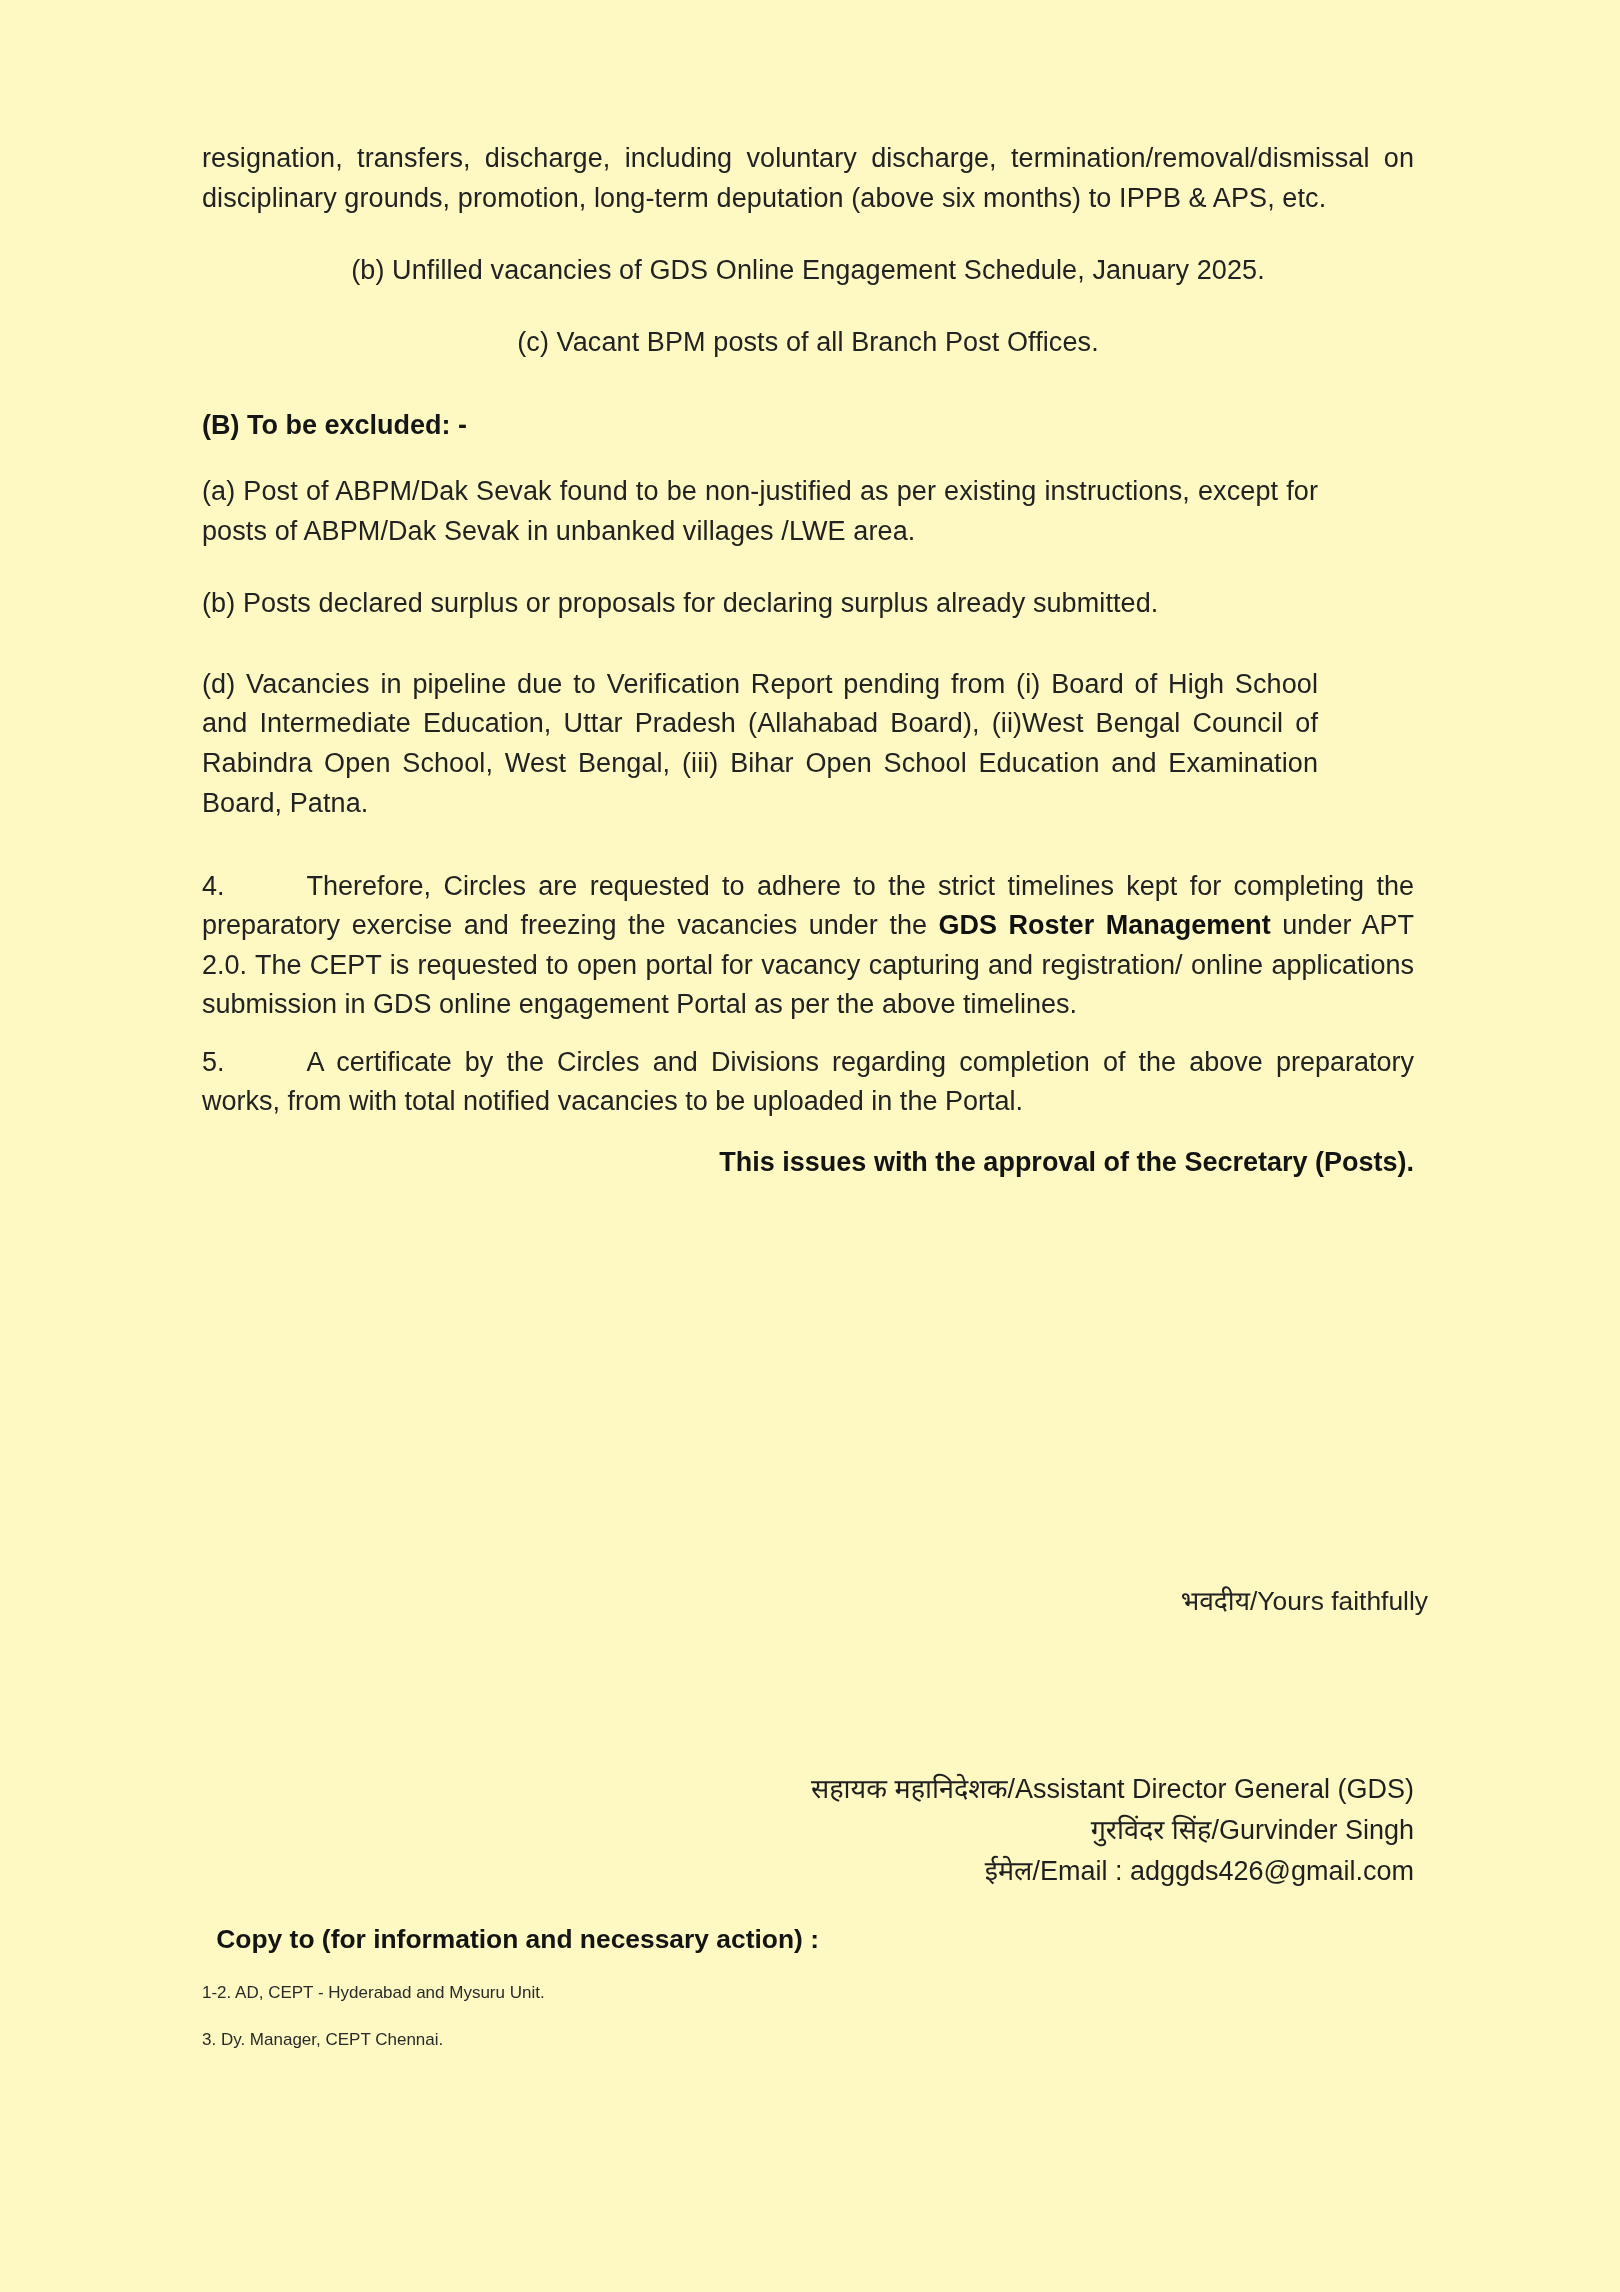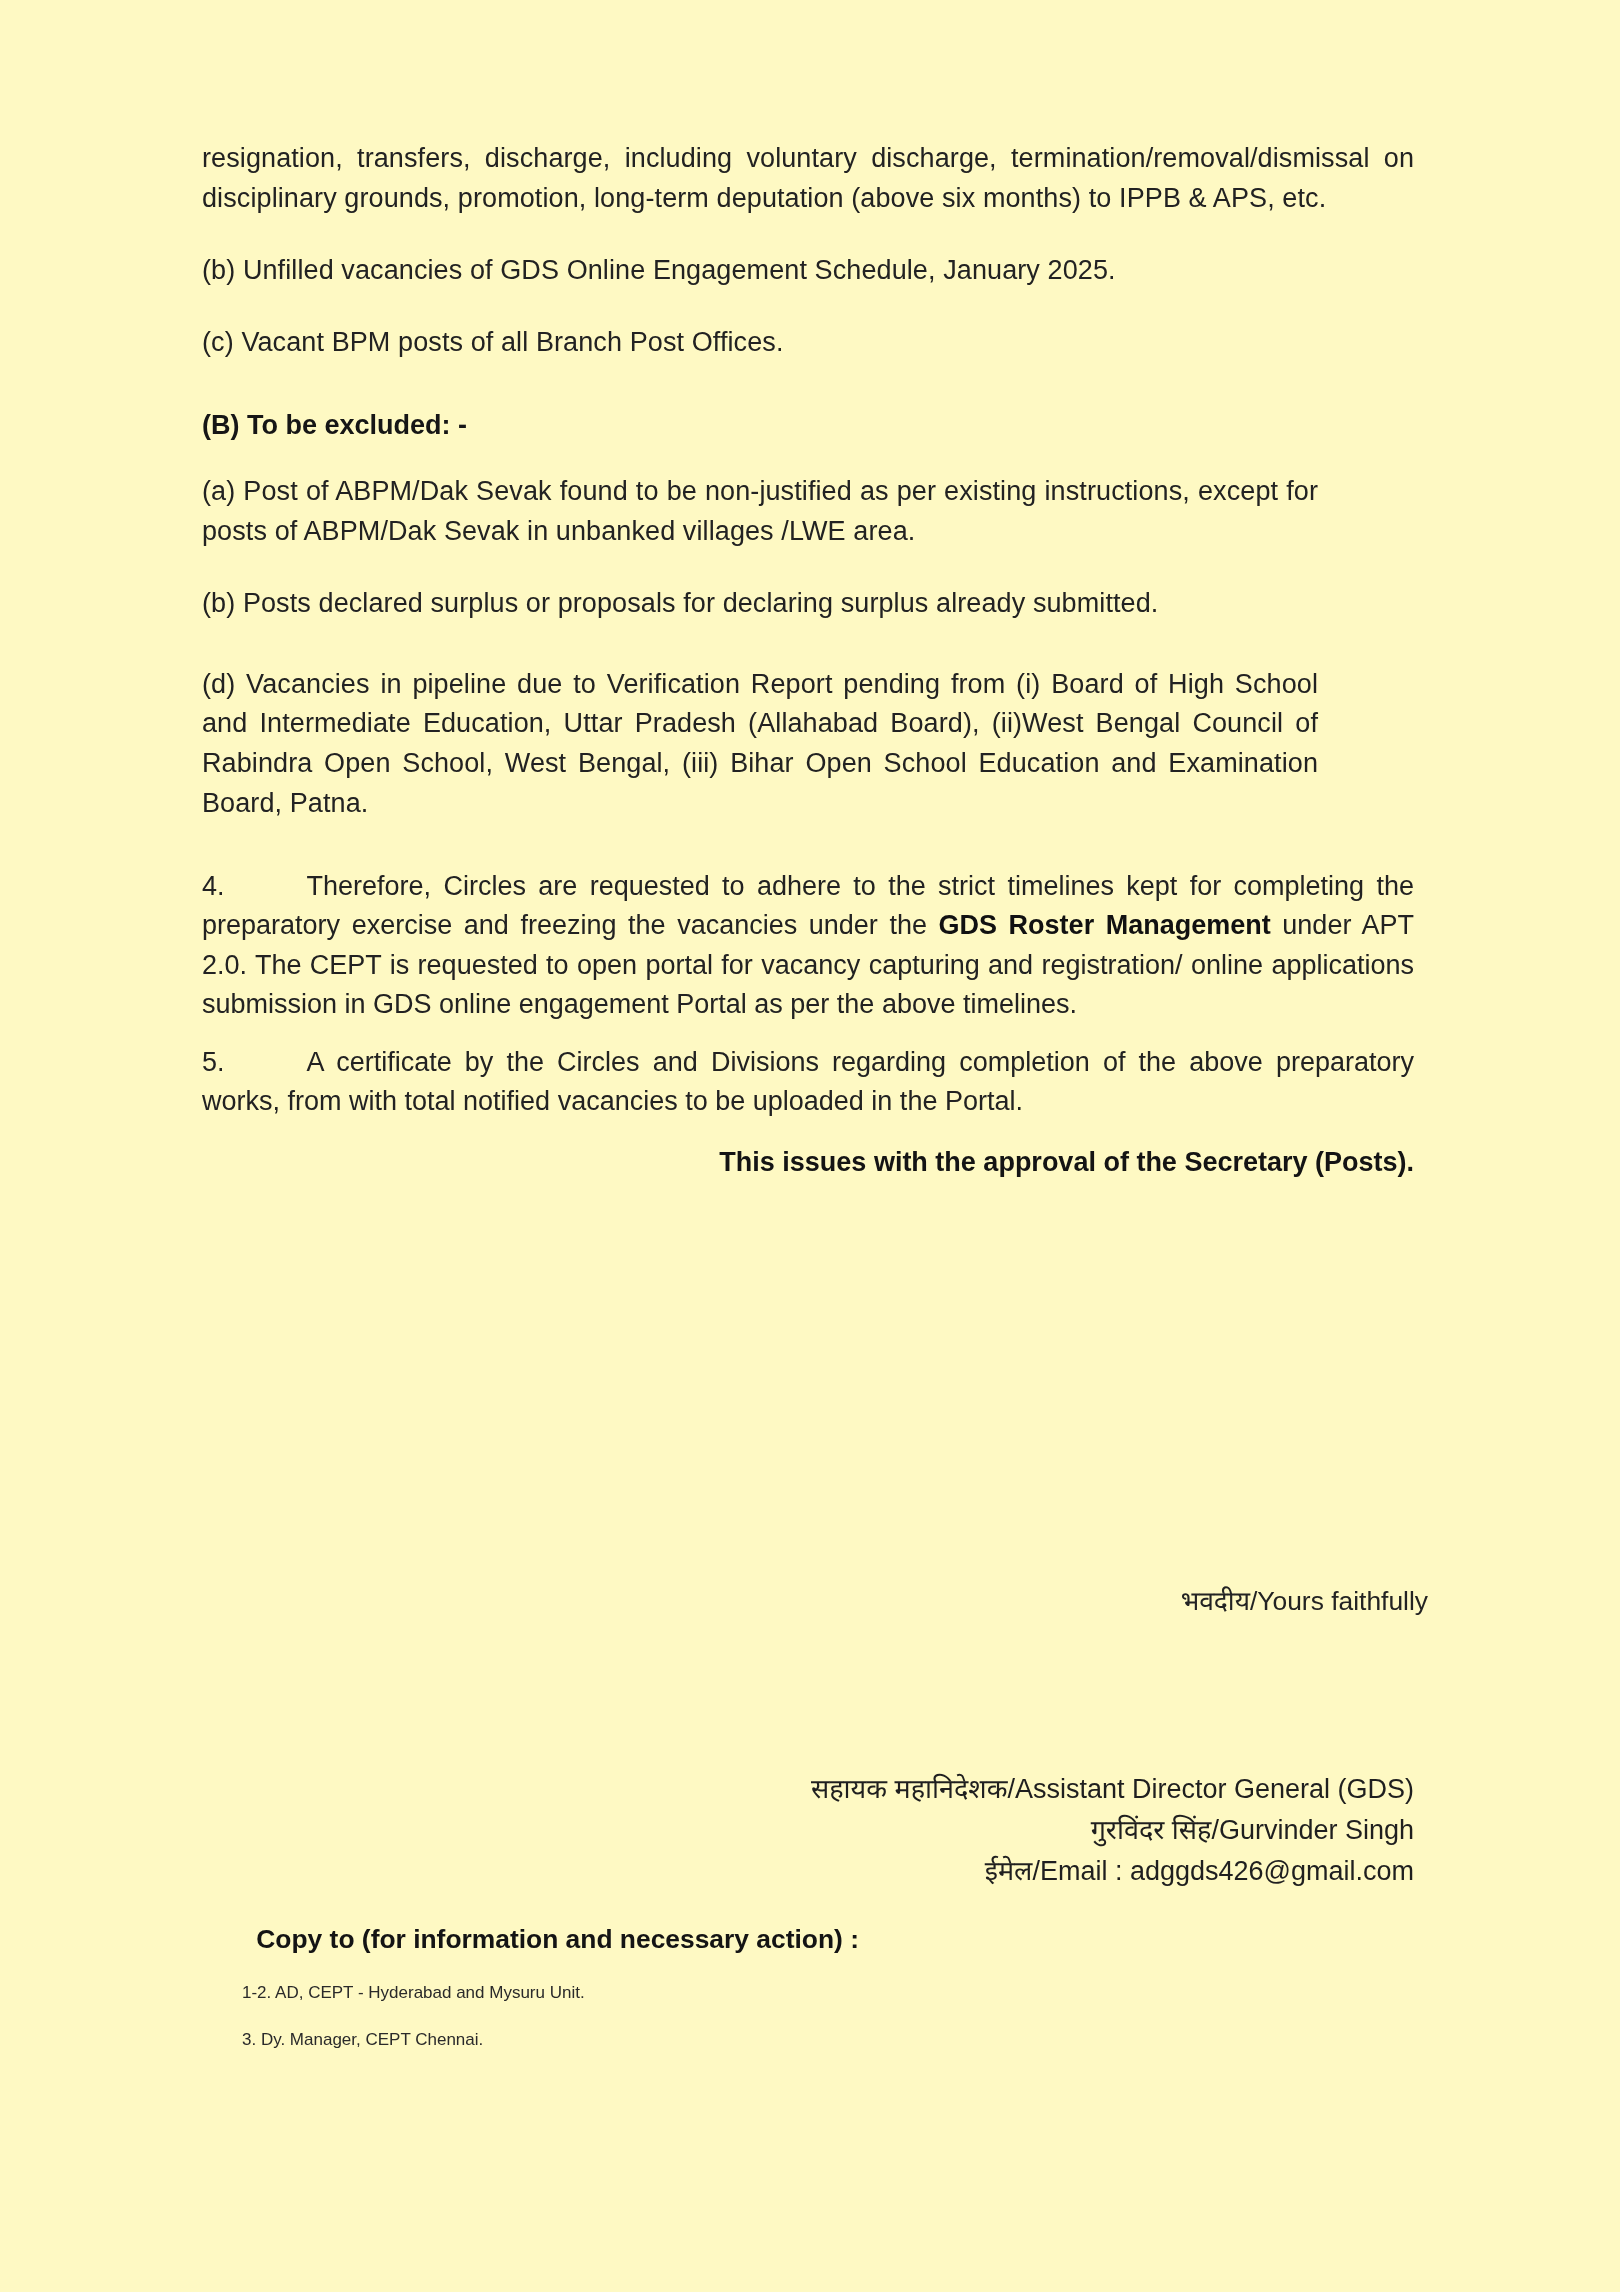--- a/index.html
+++ b/index.html
@@ -35,21 +35,21 @@
     text-justify: inter-word;
     margin: 0 0 23px 0;
     color: #222222;
     letter-spacing: 0.1px;
   }
   
   .para.indent {
     width: calc(100% - 96px);
     box-sizing: border-box;
   }
-  .para.last-left { text-align: left; }
+  .para.last-left { text-align: center; }
   .gap-sm { height: 9px; }
   .gap-md { height: 19.7px; }
 
   .heading-b {
     font-size: 27px;
     font-weight: bold;
     line-height: 1.45;
     margin: 0 0 27px 0;
     color: #161616;
     text-align: left;
@@ -97,21 +97,20 @@
     color: #1f1f1f;
     line-height: 1.52;
   }
   .signature-block div { white-space: nowrap; }
 
   .copyto-block {
     position: absolute;
     left: 202px;
     top: 1921px;
     width: 1212px;
-    margin-left: 40px;
   }
   .copyto-title {
     font-size: 26.4px;
     font-weight: bold;
     color: #141414;
     margin: 0 0 23px 14.3px;
     line-height: 1.4;
   }
   .copyto-item {
     font-size: 17px;

